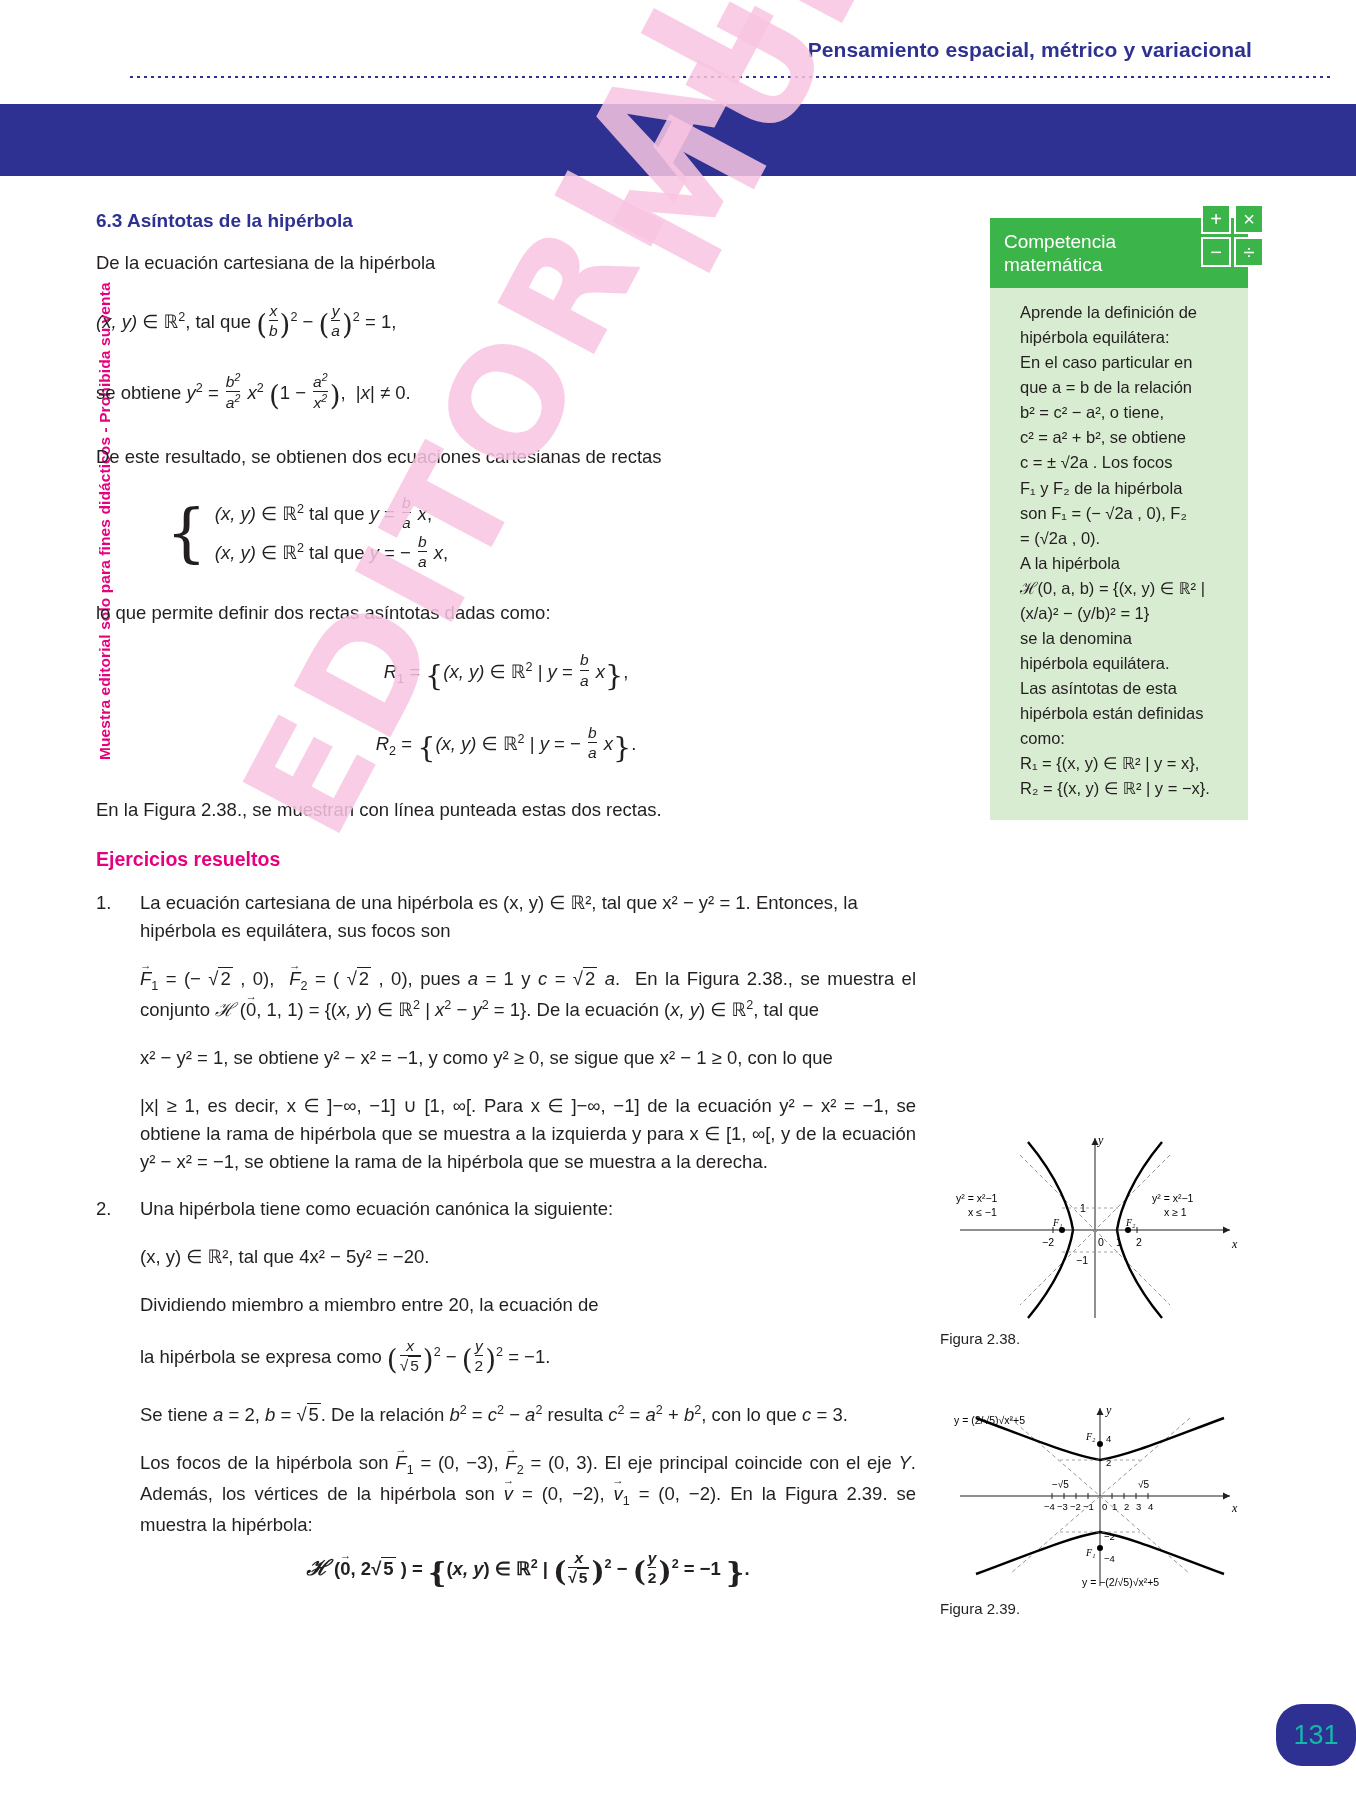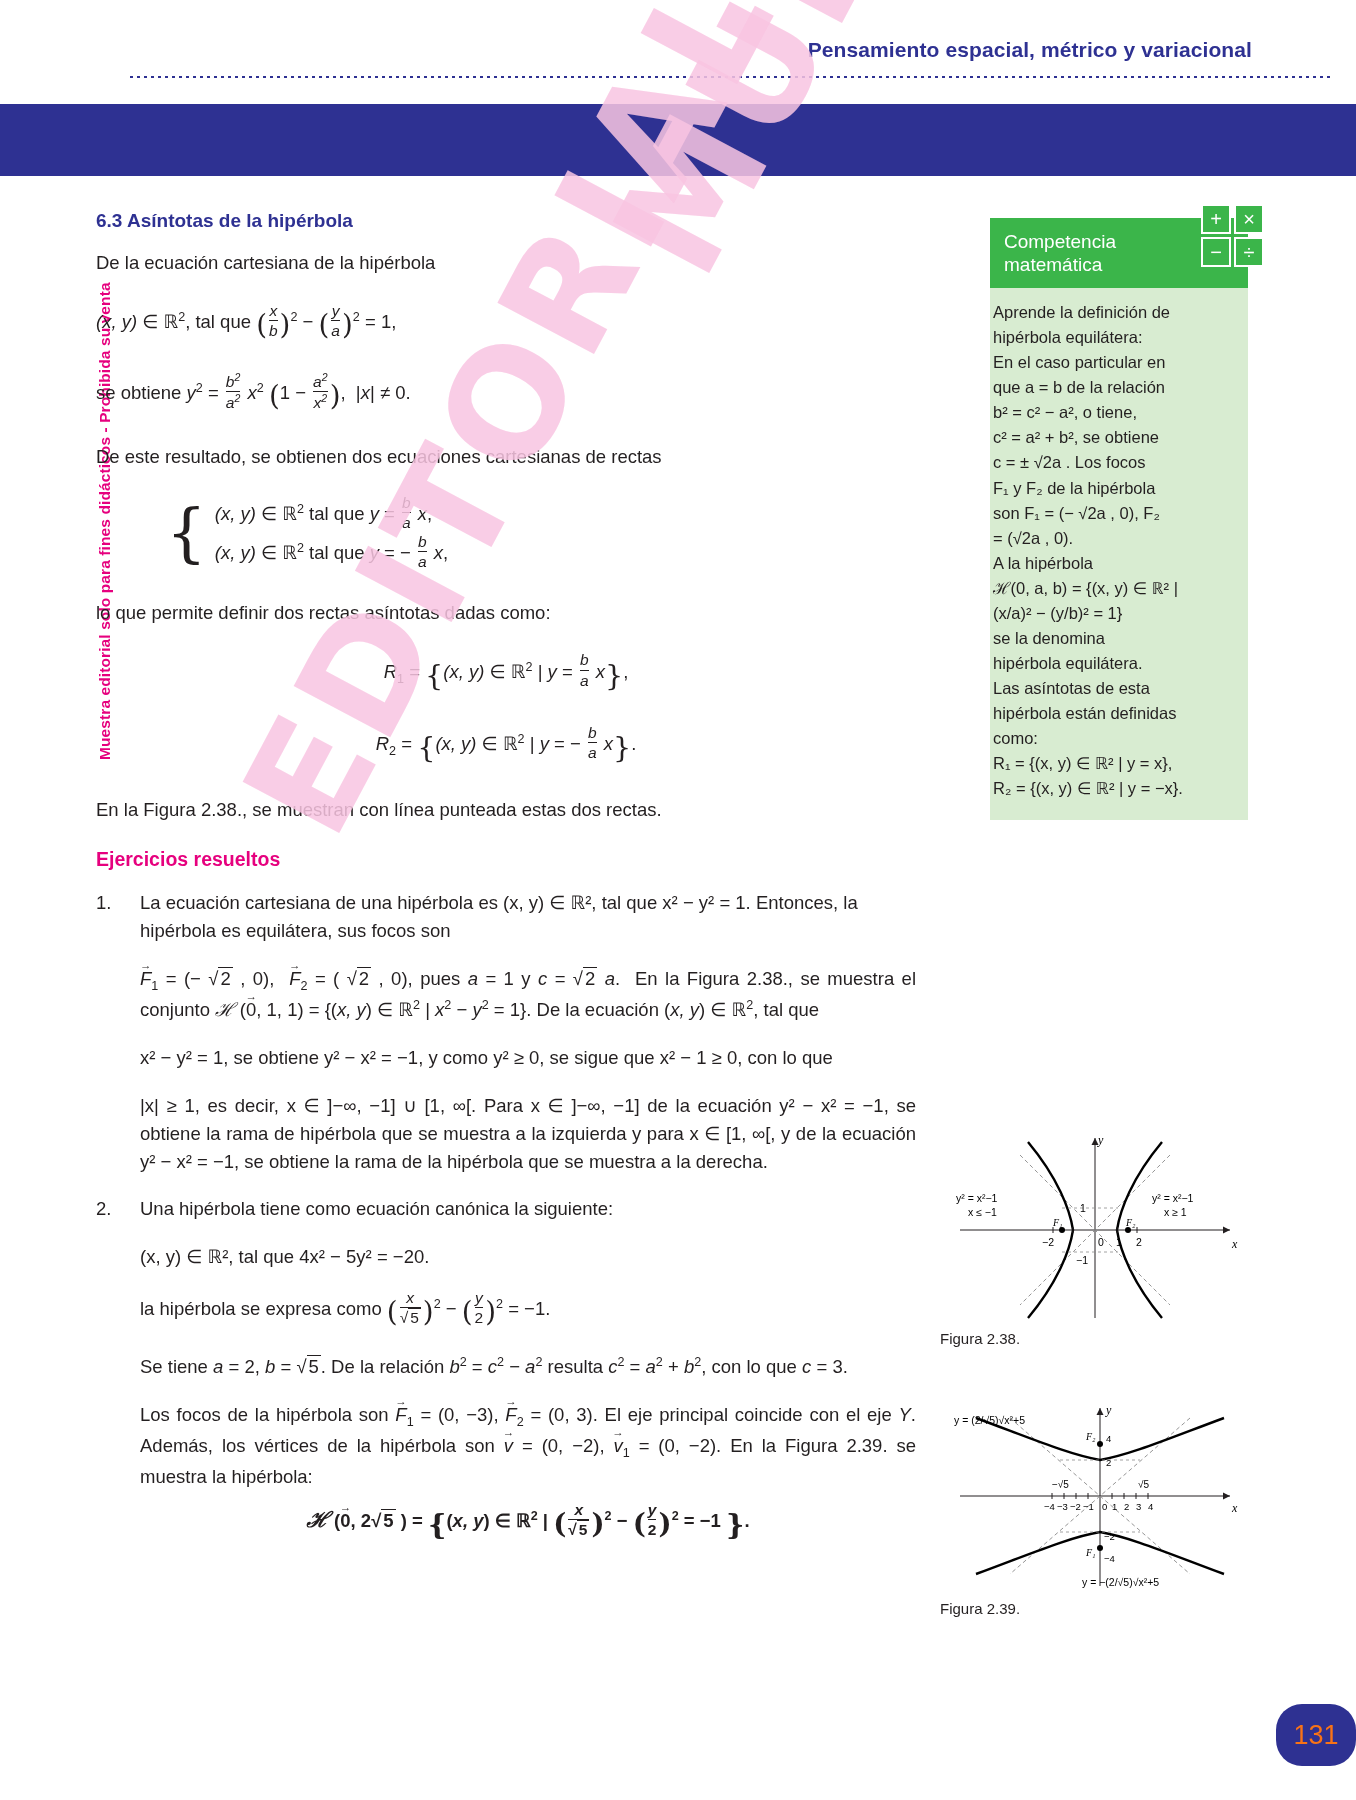--- a/index.html
+++ b/index.html
@@ -244,21 +244,21 @@
     color: #ffffff;
     font-size: 20px;
     display: flex;
     align-items: center;
     justify-content: center;
     border: 2px solid #ffffff;
     box-sizing: border-box;
   }
   .comp-body {
     background: #d8ecd1;
-    padding: 12px 14px 18px 3px;
+    padding: 12px 14px 18px 30px;
     font-size: 16.5px;
     line-height: 1.52;
   }
   .comp-body p { margin: 0; }
 
   
   .fig-wrap {
     position: absolute;
     z-index: 3;
   }
@@ -271,21 +271,21 @@
   }
 
   
   .page-num {
     position: absolute;
     right: 0;
     bottom: 34px;
     width: 80px;
     height: 62px;
     background: #2e3192;
-    color: #f97316;
+    color: #14b8a6;
     font-size: 27px;
     display: flex;
     align-items: center;
     justify-content: center;
     border-radius: 26px;
   }
 </style>
 </head>
 <body>
 
@@ -402,20 +402,21 @@
 
       <div class="sub just">|x| ≥ 1, es decir, x ∈ ]−∞, −1] ∪ [1, ∞[. Para x ∈ ]−∞, −1] de la ecuación y² − x² = −1, se obtiene la rama de hipérbola que se muestra a la izquierda y para x ∈ [1, ∞[, y de la ecuación y² − x² = −1, se obtiene la rama de la hipérbola que se muestra a la derecha.</div>
     </li>
 
     <li style="margin-top:6px;">
       <span class="num">2.</span>
       <span>Una hipérbola tiene como ecuación canónica la siguiente:</span>
 
       <div class="sub">(x, y) ∈ ℝ², tal que 4x² − 5y² = −20.</div>
 
+      <div class="sub">Dividiendo miembro a miembro entre 20, la ecuación de</div>
 
       <div class="sub">
         <span>la hipérbola se expresa como</span>
         <span class="paren-big">(</span><span class="frac">
             <span class="num2 it">x</span>
             <span class="den"><span class="sqrt">√<span class="rad">5</span></span></span>
           </span><span class="paren-big">)</span><span class="sup">2</span>
         −
         <span class="paren-big">(</span><span class="frac">
             <span class="num2 it">y</span>

